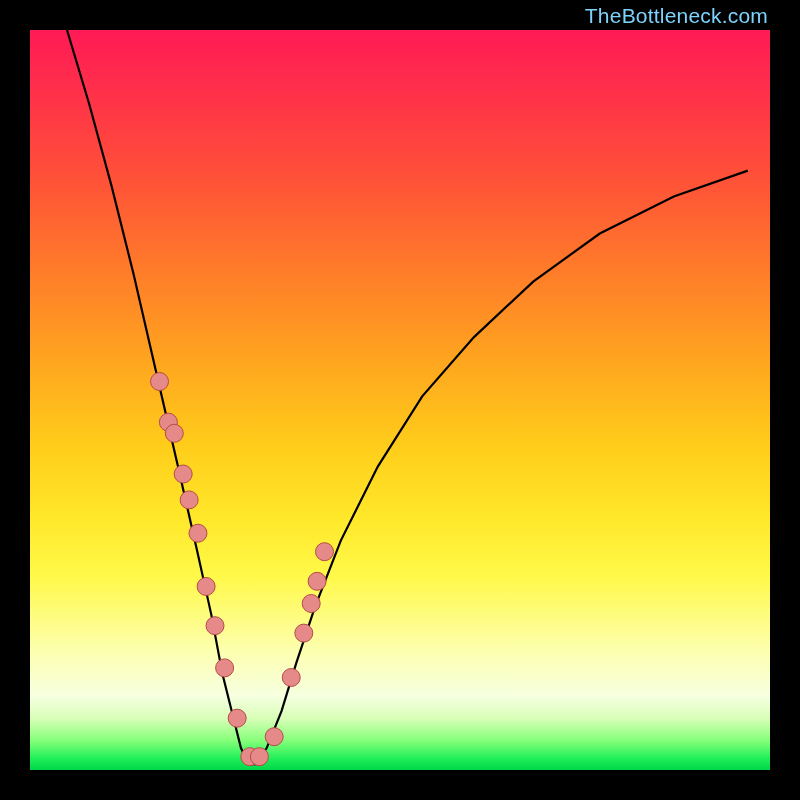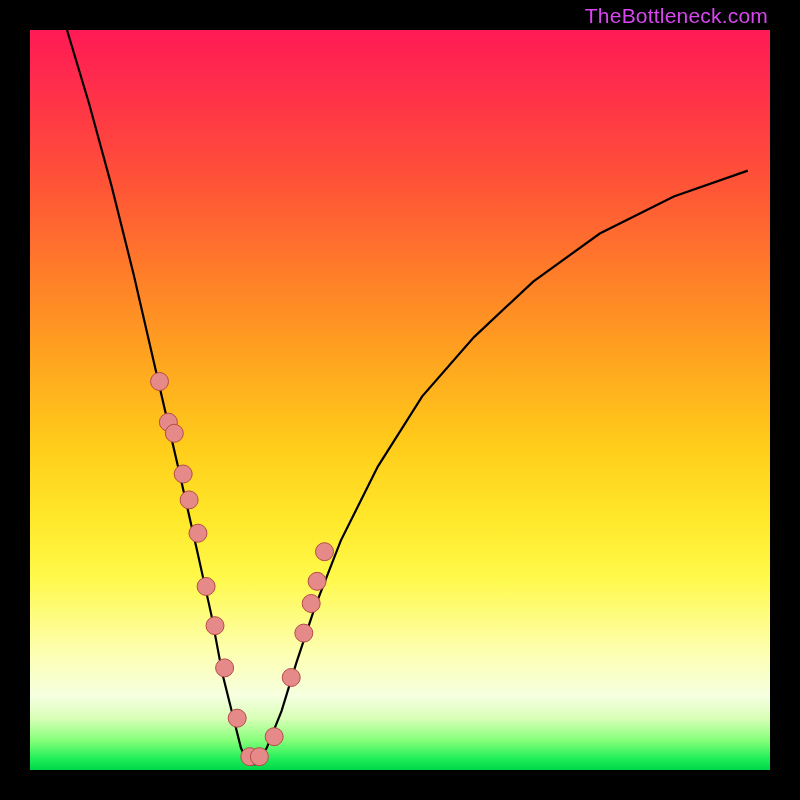--- a/index.html
+++ b/index.html
@@ -53,21 +53,21 @@
     left: 0;
     top: 0;
     width: 740px;
     height: 740px;
     pointer-events: none;
   }
   .watermark {
     position: absolute;
     top: 4px;
     right: 32px;
-    color: #d946ef;
+    color: #7dd3fc;
     font-size: 21px;
     font-weight: 400;
     letter-spacing: 0.2px;
     user-select: none;
   }
 </style>
 </head>
 <body>
 
 <div class="frame">

